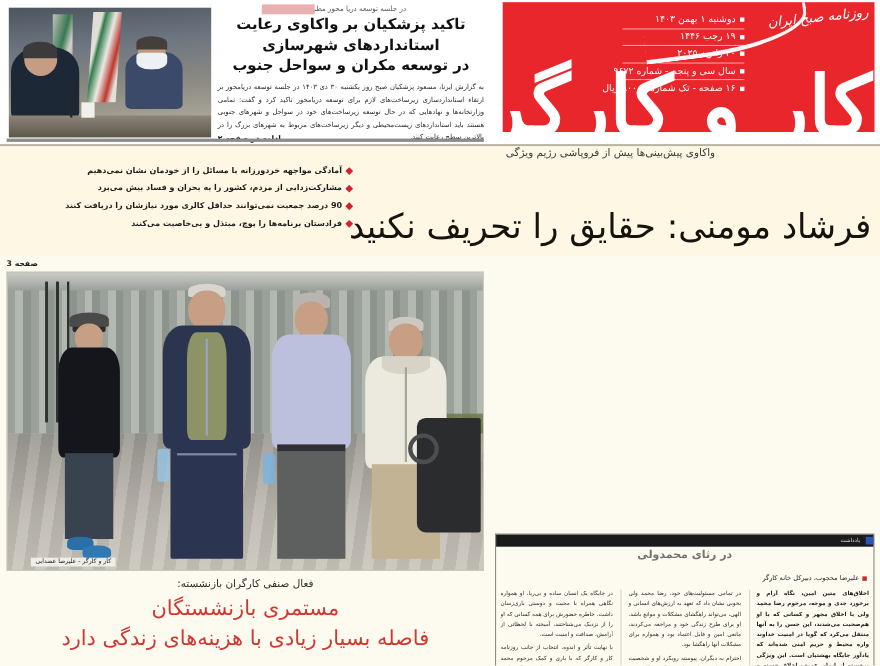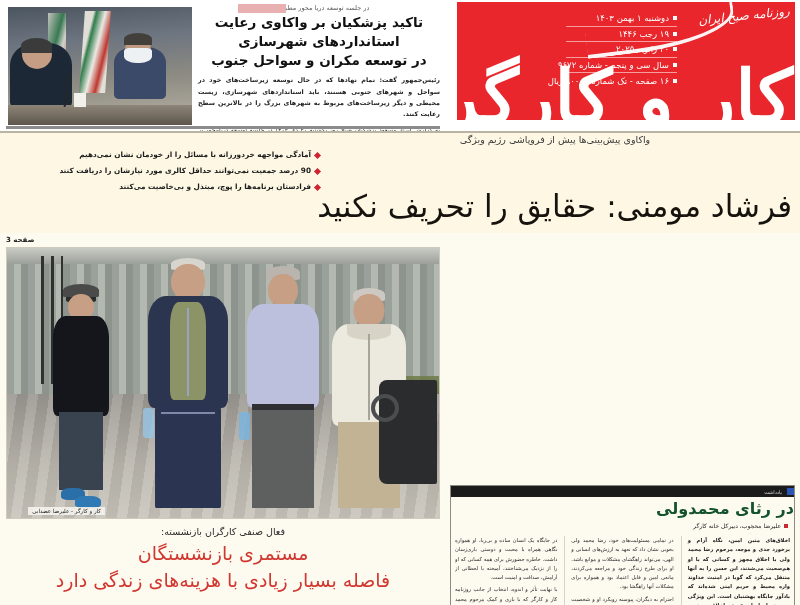--- a/index.html
+++ b/index.html
@@ -435,23 +435,23 @@
     font-size: 5px; color: #dcdcdc;
     direction: rtl; letter-spacing: -0.2px;
     padding-right: 3px;
   }
   #art-bar-sq {
     width: 7px; height: 7px; background: #2a55b5;
     margin-left: 2px;
   }
   #art-headline {
     position: absolute; top: 13px; right: 0;
-    width: 343px; 
-    direction: rtl;
-    font-size: 16px; font-weight: 700; color: #14532d;
+    width: 343px; text-align: center;
+    direction: rtl;
+    font-size: 10px; font-weight: 700; color: #737373;
     letter-spacing: -0.4px;
   }
   #art-byline {
     position: absolute; top: 36px; right: 6px;
     width: 160px;
     direction: rtl; text-align: right;
     font-size: 6px; color: #1c1c1c;
     display: flex; align-items: center; gap: 3px;
     justify-content: flex-start;
   }
@@ -535,21 +535,20 @@
       <div class="lp-cup"></div>
     </div>
 
     <div id="lead-text">
       <div id="lead-redmark"></div>
       <div id="lead-kicker">در جلسه توسعه دریا محور مطرح شد</div>
       <div id="lead-headline">
         <div>تاکید پزشکیان بر واکاوی رعایت استانداردهای شهرسازی</div>
         <div>در توسعه مکران و سواحل جنوب</div>
       </div>
-      <div id="lead-lede">رئیس‌جمهور گفت: تمام نهادها که در حال توسعه زیرساخت‌های خود در سواحل و شهرهای جنوبی هستند، باید استانداردهای شهرسازی، زیست محیطی و دیگر زیرساخت‌های مربوط به شهرهای بزرگ را در بالاترین سطح رعایت کنند.</div>
       <div id="lead-body">
         <span>به گزارش ایرنا، مسعود پزشکیان صبح روز یکشنبه ۳۰ دی ۱۴۰۳ در جلسه توسعه دریامحور بر ارتقاء استانداردسازی زیرساخت‌های لازم برای توسعه دریامحور تاکید کرد و گفت: تمامی وزارتخانه‌ها و نهادهایی که در حال توسعه زیرساخت‌های خود در سواحل و شهرهای جنوبی هستند باید استانداردهای زیست‌محیطی و دیگر زیرساخت‌های مربوط به شهرهای بزرگ را در بالاترین سطح رعایت کنند.</span>
         <span id="lead-more">ادامه در صفحه ۲</span>
       </div>
     </div>
 
     <div id="rule-a"></div>
   </div>
   <div id="rule-b"></div>
 
@@ -558,20 +557,24 @@
 
     <div id="hl-main">
       <div class="hl-line">فرشاد مومنی: حقایق را تحریف نکنید</div>
       <div class="hl-line">ملت از فرط خوشی انقلاب نکرد</div>
     </div>
 
     <div id="hl-bullets">
       <div class="hl-bullet-row">
         <span class="hl-diamond"></span>
         <span>آمادگی مواجهه خردورزانه با مسائل را از خودمان نشان نمی‌دهیم</span>
+      </div>
+      <div class="hl-bullet-row">
+        <span class="hl-diamond"></span>
+        <span>مشارکت‌زدایی از مردم، کشور را به بحران و فساد بیش می‌برد</span>
       </div>
       <div class="hl-bullet-row">
         <span class="hl-diamond"></span>
         <span>90 درصد جمعیت نمی‌توانند حداقل کالری مورد نیازشان را دریافت کنند</span>
       </div>
       <div class="hl-bullet-row">
         <span class="hl-diamond"></span>
         <span>فرادستان برنامه‌ها را پوچ، مبتذل و بی‌خاصیت می‌کنند</span>
       </div>
     </div>

